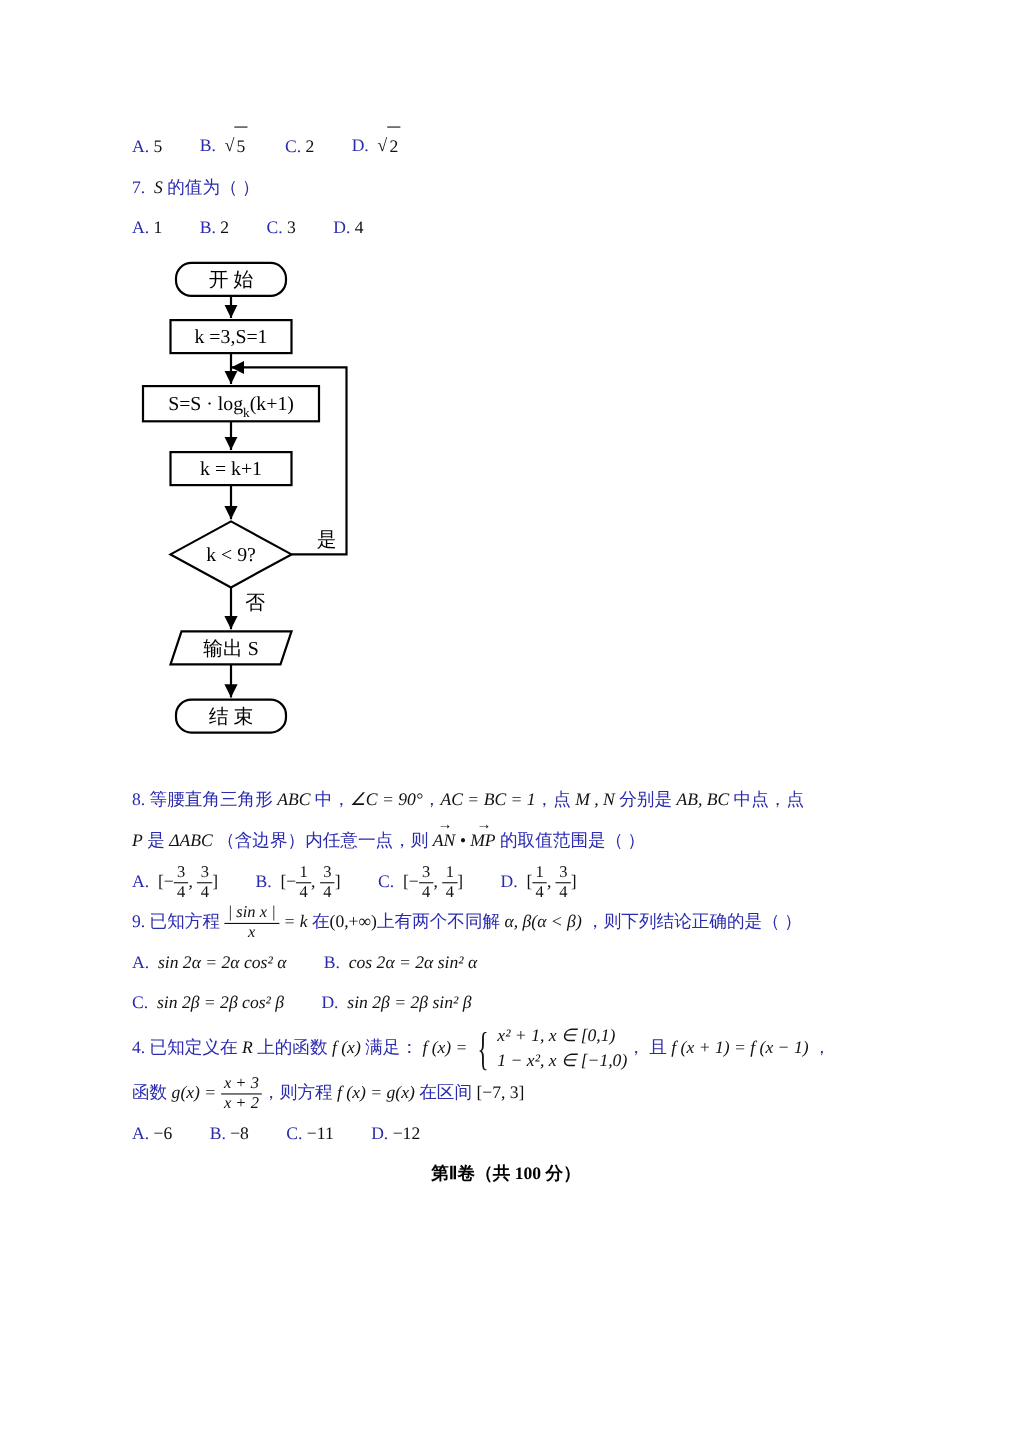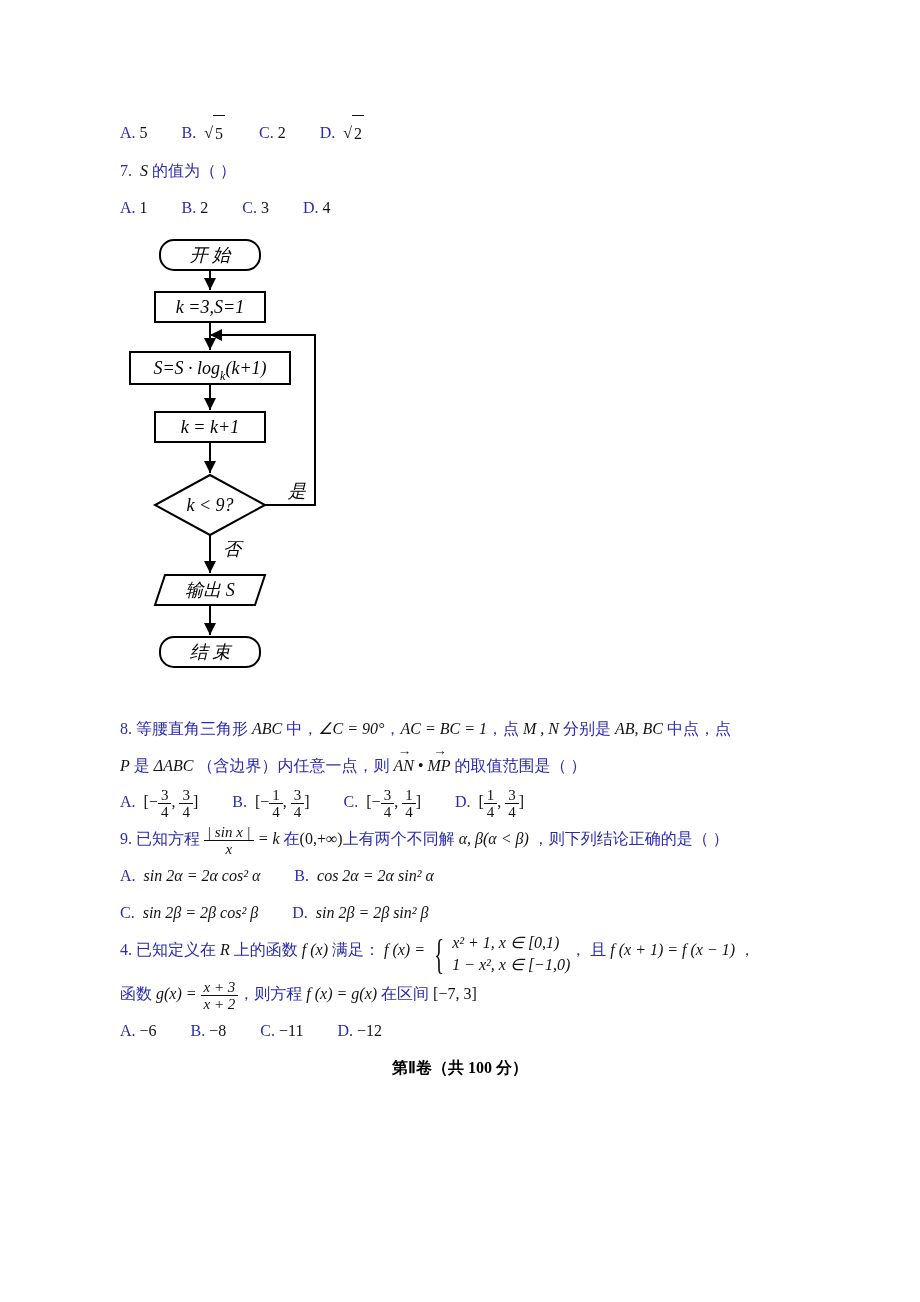--- a/index.html
+++ b/index.html
@@ -10,21 +10,21 @@
     font-size: 16px;
     color: #2a2aaf;
     width: 920px;
   }
   .page {
     padding: 115px 120px 60px 120px;
     line-height: 2.3;
   }
   .line {
     display: flex;
-    align-items: flex-start;
+    align-items: center;
     flex-wrap: wrap;
   }
   .gap-opts > span { margin-right: 34px; }
   .black { color: #111; font-family: "Times New Roman", serif; }
   .italic { font-style: italic; }
   .frac {
     display: inline-flex;
     flex-direction: column;
     align-items: center;
     vertical-align: middle;
@@ -36,21 +36,20 @@
   .sqrt {
     display: inline-flex;
     align-items: flex-start;
     vertical-align: middle;
   }
   .sqrt .rad { font-family: "Times New Roman", serif; }
   .sqrt .arg { border-top: 1px solid currentColor; padding: 0 2px; }
   .flowchart {
     margin: 8px 0 16px 0;
     color: #000;
-    font-style: italic;
   }
   .flowchart svg { display: block; }
   .fc-box { fill: #fff; stroke: #000; stroke-width: 2; }
   .fc-text { font-family: "SimSun", "Times New Roman", serif; font-size: 18px; }
   .fc-textk { font-family: "Times New Roman", serif; font-size: 18px; }
   .vec {
     position: relative;
     display: inline-block;
   }
   .vec::before {

